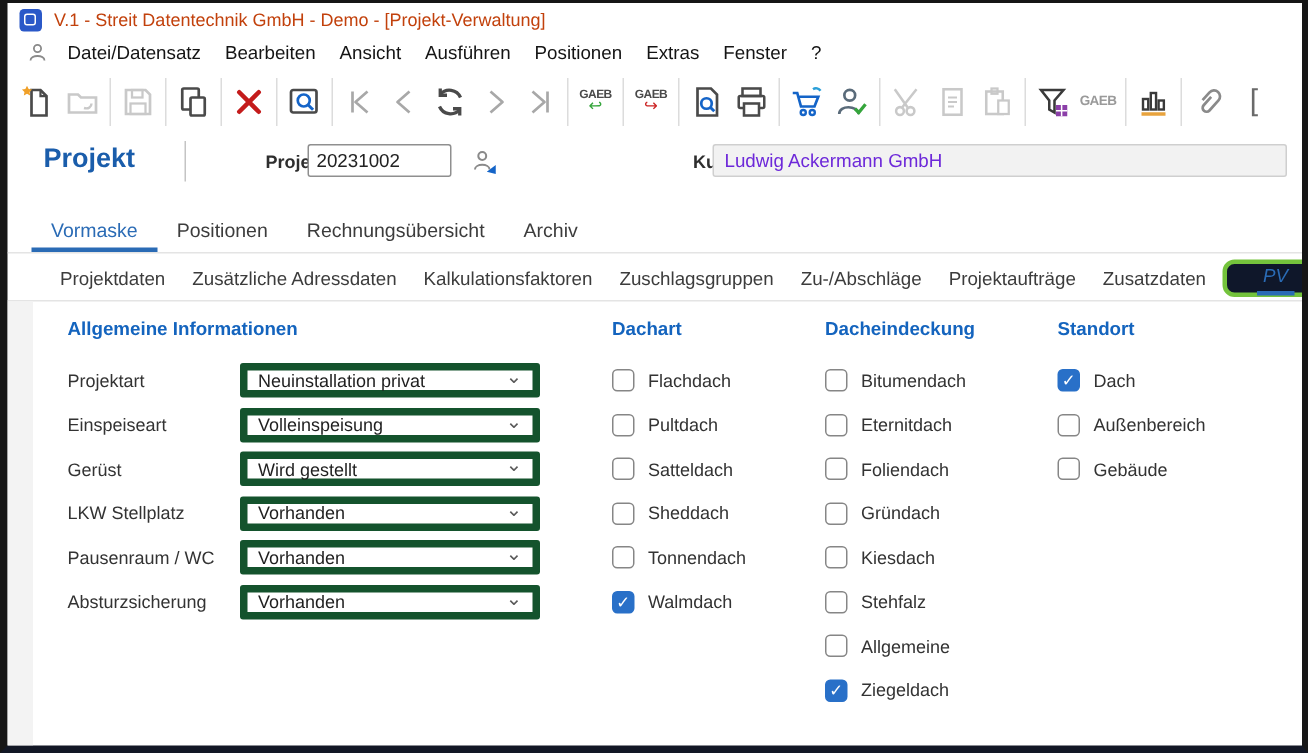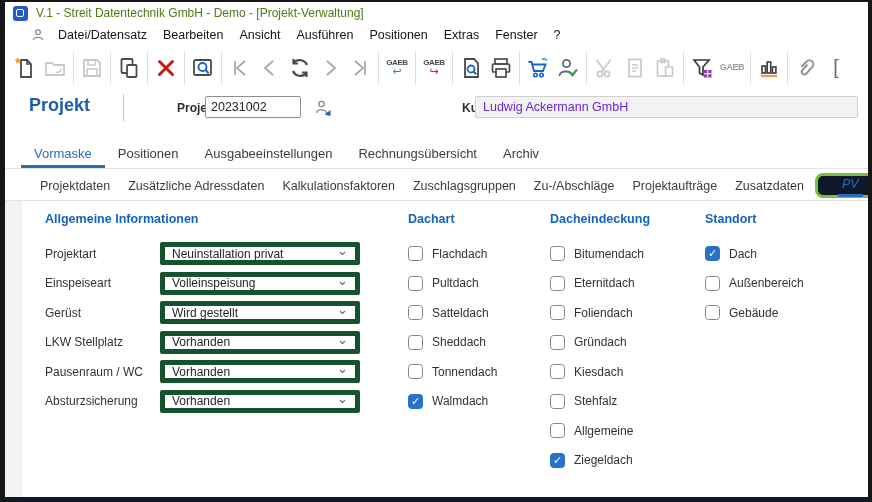--- a/index.html
+++ b/index.html
@@ -3,23 +3,23 @@
 <meta charset="utf-8">
 <style>
   html,body{margin:0;padding:0;background:#555;}
   .win{position:relative;width:872px;height:502px;box-sizing:border-box;background:#fff;
        border-left:5px solid #161616;border-top:2px solid #161616;border-right:4px solid #161616;border-bottom:5px solid #121725;
        overflow:hidden;font-family:"Liberation Sans",sans-serif;color:#222;}
   
   .titlebar{position:absolute;left:0;top:0;right:0;height:22px;display:flex;align-items:center;padding-left:8px;gap:8px;}
   .appicon{width:15px;height:15px;border-radius:3px;background:#2a58c8;position:relative;flex:0 0 auto;}
   .appicon::after{content:"";position:absolute;left:3px;top:3px;width:6px;height:6px;border:1.5px solid #fff;border-radius:2px;}
-  .title-text{font-size:12px;color:#4d7c0f;white-space:nowrap;}
-  
-  .menubar{position:absolute;left:0;top:22px;right:0;height:22px;display:flex;align-items:center;padding-left:25px;}
+  .title-text{font-size:12px;color:#c2410c;white-space:nowrap;}
+  
+  .menubar{position:absolute;left:0;top:22px;right:0;height:22px;display:flex;align-items:center;padding-left:12px;}
   .menu-person{width:16px;height:16px;margin-right:4px;flex:0 0 auto;}
   .menu-item{font-size:12.5px;color:#141414;padding:2px 8px;white-space:nowrap;cursor:default;}
   
   .toolbar{position:absolute;left:0;top:44px;right:0;height:43px;display:flex;align-items:center;padding-left:5px;}
   .tb{width:30px;height:32px;display:flex;align-items:center;justify-content:center;flex:0 0 auto;}
   .tb svg{width:24px;height:24px;}
   .tbsep{width:1px;height:32px;background:#dcdcdc;margin:0 3px;flex:0 0 auto;}
   .gaeb-btn{display:flex;flex-direction:column;align-items:center;line-height:1;}
   .gaeb-txt{font-size:8px;font-weight:bold;color:#4a4a4a;letter-spacing:-0.4px;font-family:"Liberation Sans",sans-serif;}
   .gaeb-txt.dis{color:#9a9a9a;font-size:9px;}
@@ -274,21 +274,20 @@
         <path d="M3.5 20c0-5.5 13-5.5 13 0" fill="none" stroke="#8a8a8a" stroke-width="1.8"></path>
         <path d="M14 22l8-6v8z" fill="#1464c8"></path>
       </svg>
   </span>
   <div class="fld-label" style="left:425px;top:99px;">Kunde</div>
   <div class="kunde-field">Ludwig Ackermann GmbH</div>
 
   <div class="tabs1">
     <span class="tab selected">Vormaske</span>
     <span class="tab">Positionen</span>
-    <span class="tab">Ausgabeeinstellungen</span>
     <span class="tab">Rechnungsübersicht</span>
     <span class="tab">Archiv</span>
   </div>
 
   <div class="tabs2">
     <span class="tab">Projektdaten</span>
     <span class="tab">Zusätzliche Adressdaten</span>
     <span class="tab">Kalkulationsfaktoren</span>
     <span class="tab">Zuschlagsgruppen</span>
     <span class="tab">Zu-/Abschläge</span>

